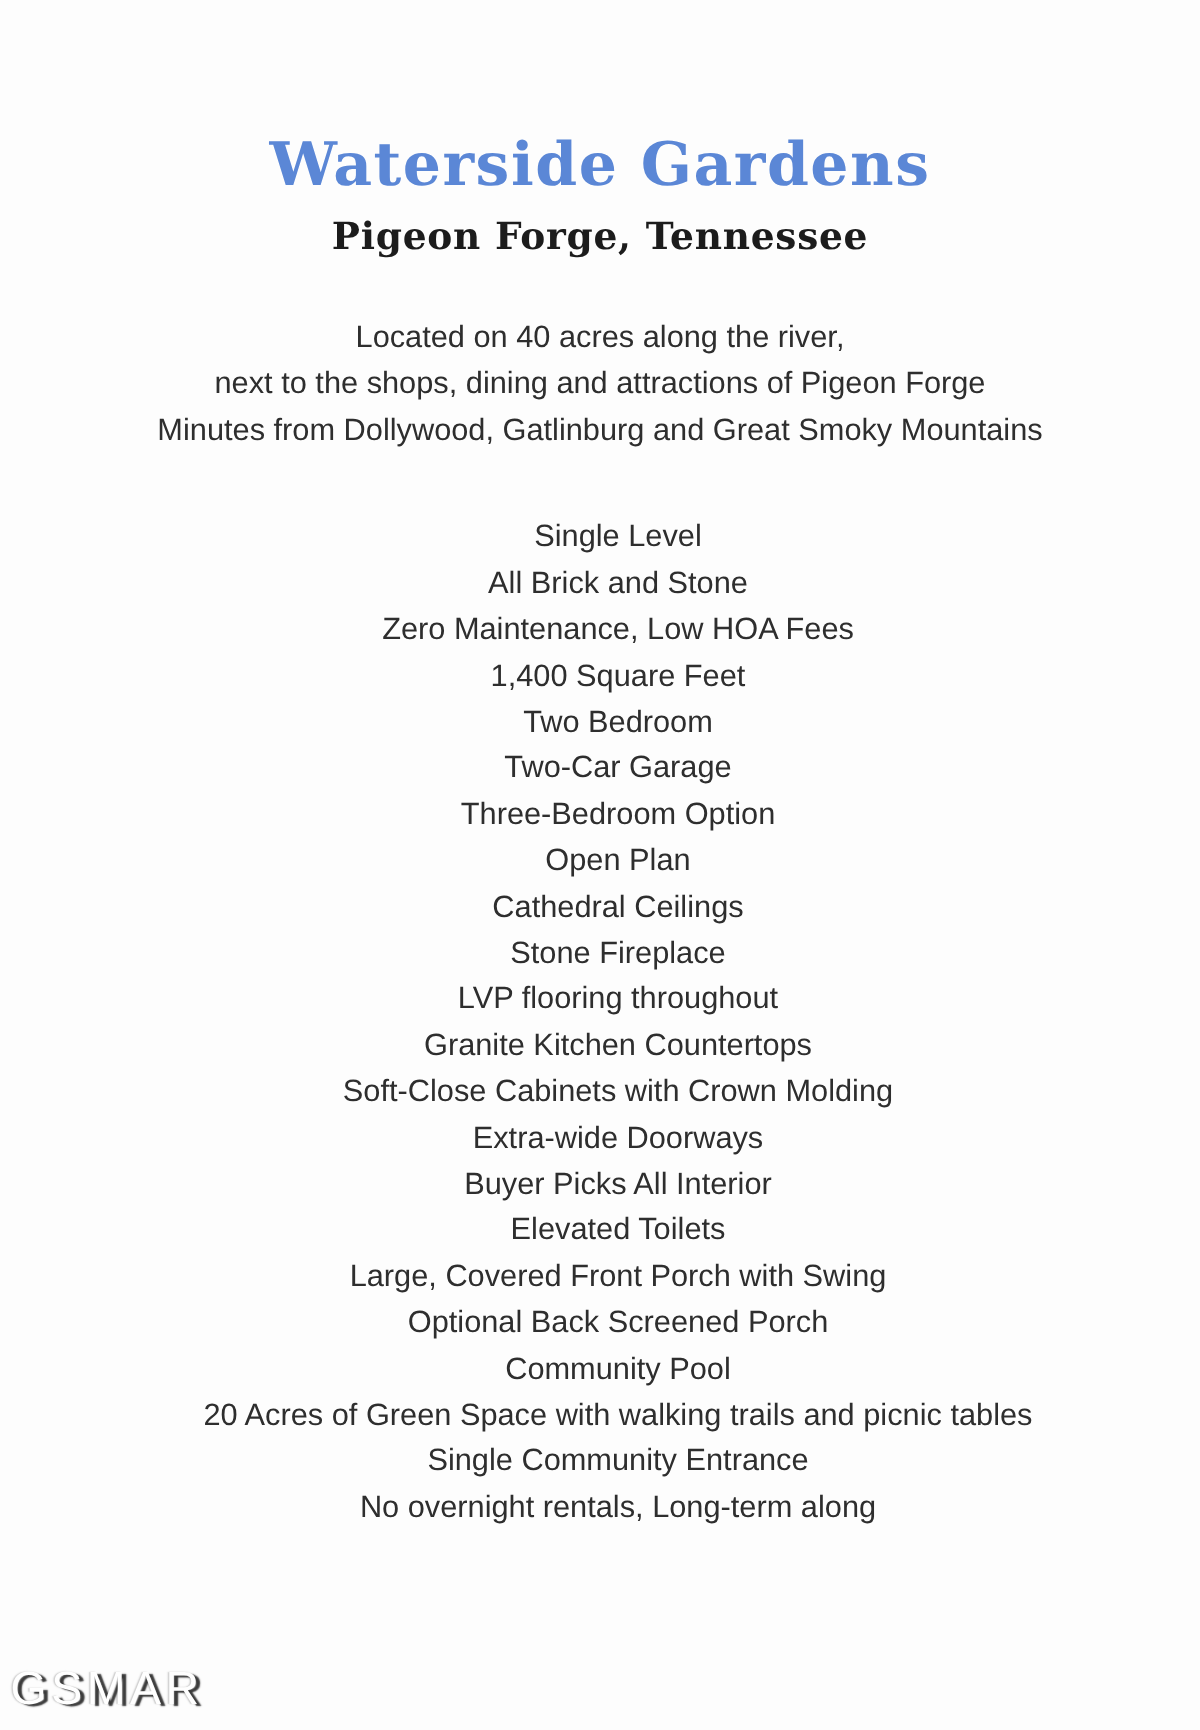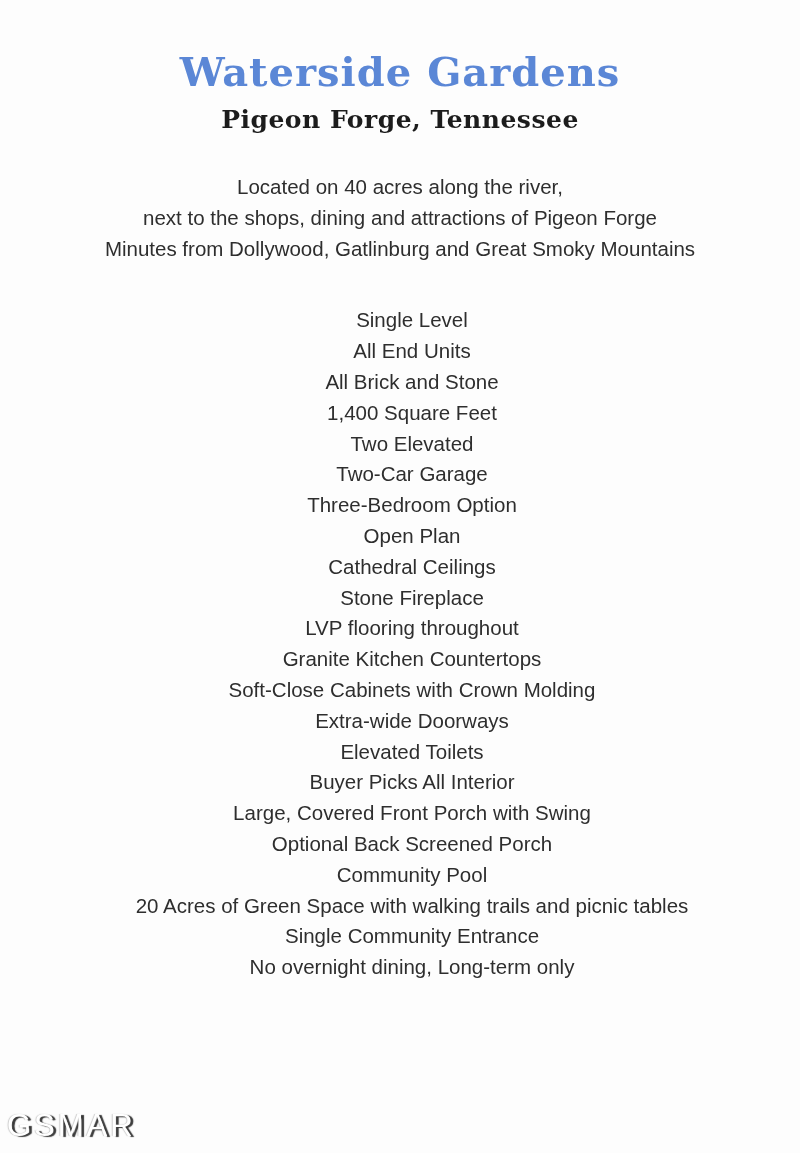--- a/index.html
+++ b/index.html
@@ -12,21 +12,21 @@
     background: #fdfdfd;
     position: relative;
     overflow: hidden;
     font-family: "Liberation Sans", sans-serif;
   }
   .flyer {
     width: 800px;
     text-align: center;
   }
   .title-block {
-    padding-top: 46px;
+    padding-top: 84px;
   }
   .title-line {
     font-family: "DejaVu Serif", serif;
     font-weight: bold;
     font-size: 40px;
     line-height: 52px;
     color: #5b87d6;
     letter-spacing: 1px;
   }
   .subtitle {
@@ -80,38 +80,38 @@
   </div>
 
   <div class="intro">
     <div class="intro-line">Located on 40 acres along the river,</div>
     <div class="intro-line">next to the shops, dining and attractions of Pigeon Forge</div>
     <div class="intro-line">Minutes from Dollywood, Gatlinburg and Great Smoky Mountains</div>
   </div>
 
   <div class="features">
     <div class="feature-line">Single Level</div>
-    <div class="feature-line">All End Units</div>
     <div class="feature-line">All Brick and Stone</div>
+    <div class="feature-line">Zero Maintenance, Low HOA Fees</div>
     <div class="feature-line">1,400 Square Feet</div>
-    <div class="feature-line">Two Elevated</div>
+    <div class="feature-line">Two Bedroom</div>
     <div class="feature-line">Two-Car Garage</div>
     <div class="feature-line">Three-Bedroom Option</div>
     <div class="feature-line">Open Plan</div>
     <div class="feature-line">Cathedral Ceilings</div>
     <div class="feature-line">Stone Fireplace</div>
     <div class="feature-line">LVP flooring throughout</div>
     <div class="feature-line">Granite Kitchen Countertops</div>
     <div class="feature-line">Soft-Close Cabinets with Crown Molding</div>
     <div class="feature-line">Extra-wide Doorways</div>
+    <div class="feature-line">Buyer Picks All Interior</div>
     <div class="feature-line">Elevated Toilets</div>
-    <div class="feature-line">Buyer Picks All Interior</div>
     <div class="feature-line">Large, Covered Front Porch with Swing</div>
     <div class="feature-line">Optional Back Screened Porch</div>
     <div class="feature-line">Community Pool</div>
     <div class="feature-line">20 Acres of Green Space with walking trails and picnic tables</div>
     <div class="feature-line">Single Community Entrance</div>
-    <div class="feature-line">No overnight dining, Long-term only</div>
+    <div class="feature-line">No overnight rentals, Long-term along</div>
   </div>
 
 </div>
 
 <div class="watermark">GSMAR</div>
 
 </body></html>

